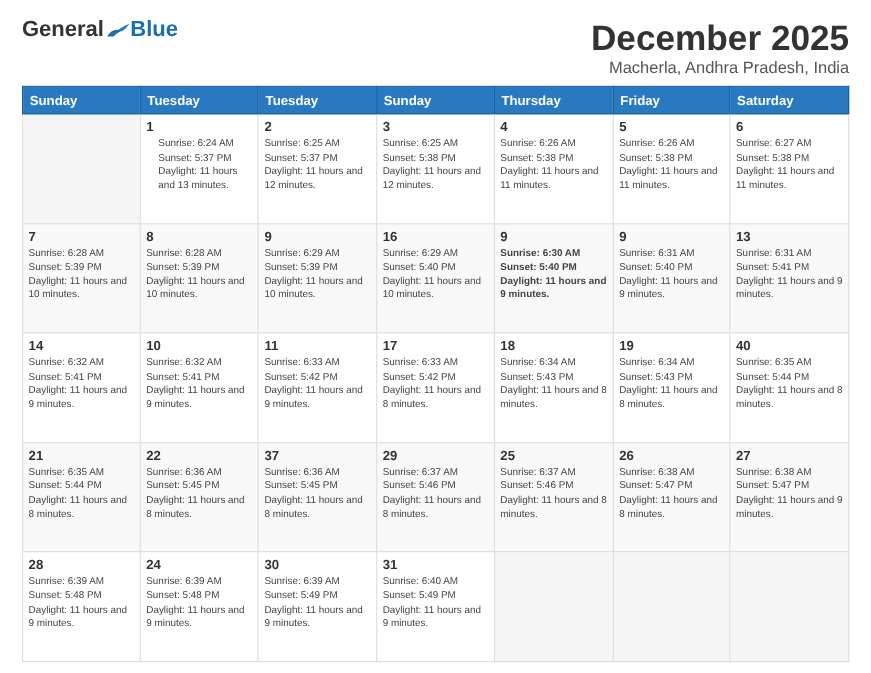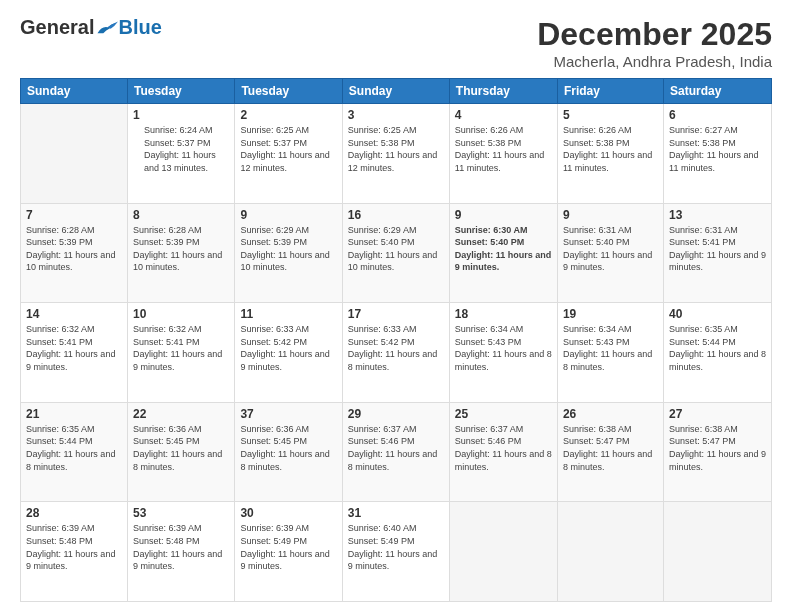--- a/index.html
+++ b/index.html
@@ -310,21 +310,21 @@
           </td>
         </tr>
         <tr>
           <td>
             <span class="day-num">28</span>
             <div class="day-info" style="white-space: pre-line;">Sunrise: 6:39 AM
 Sunset: 5:48 PM
 Daylight: 11 hours and 9 minutes.</div>
           </td>
           <td>
-            <span class="day-num">53</span>
+            <span class="day-num">24</span>
             <div class="day-info" style="white-space: pre-line;">Sunrise: 6:39 AM
 Sunset: 5:48 PM
 Daylight: 11 hours and 9 minutes.</div>
           </td>
           <td>
             <span class="day-num">30</span>
             <div class="day-info" style="white-space: pre-line;">Sunrise: 6:39 AM
 Sunset: 5:49 PM
 Daylight: 11 hours and 9 minutes.</div>
           </td>

